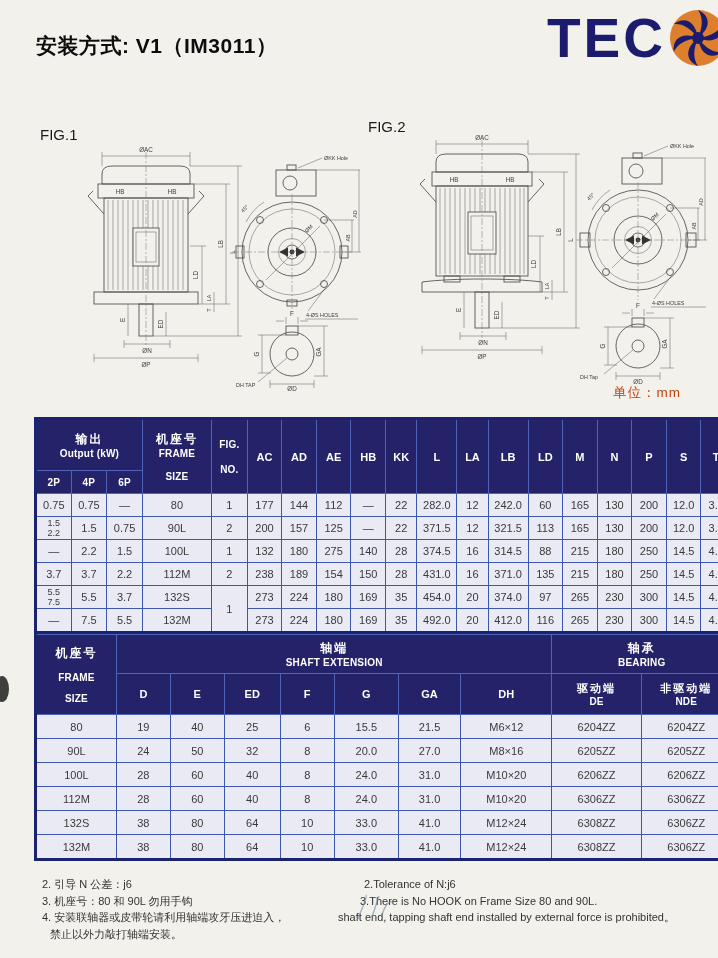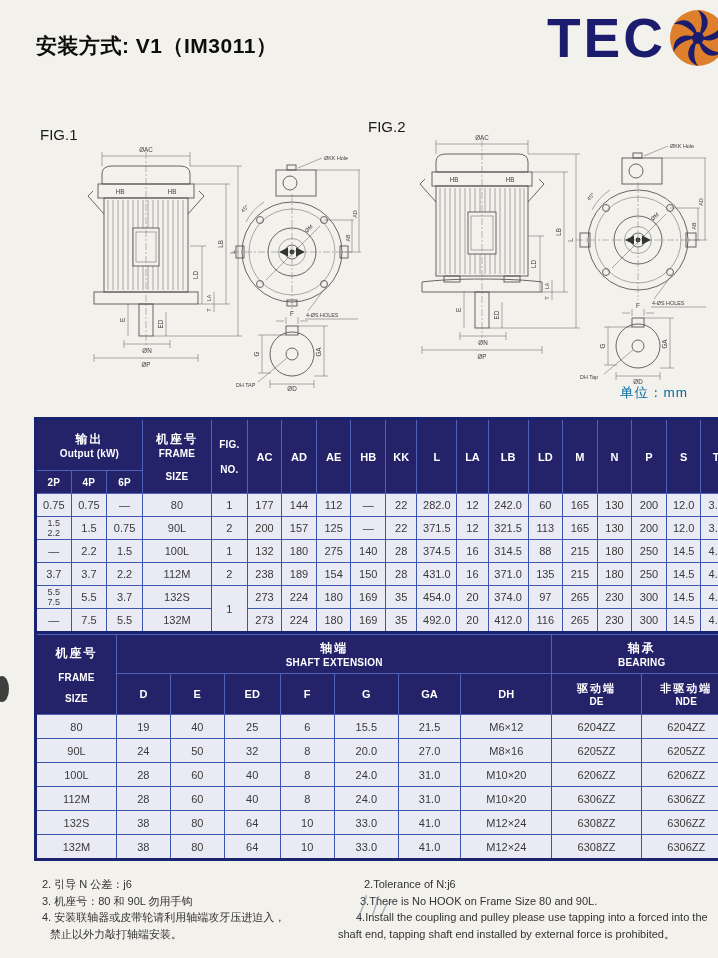--- a/index.html
+++ b/index.html
@@ -4,21 +4,21 @@
 <style>
   html,body{margin:0;padding:0;}
   body{width:718px;height:958px;position:relative;overflow:hidden;
        background:#f3f1ec;font-family:"Liberation Sans",sans-serif;color:#222;}
   .abs{position:absolute;}
   
   .page-title{left:36px;top:32px;font-size:21px;font-weight:bold;color:#0d0d0d;letter-spacing:.5px;}
   .logo{right:-10px;top:8px;display:flex;align-items:center;}
   .logo-text{font-size:55px;font-weight:800;color:#1c1c6e;letter-spacing:3px;line-height:1;}
   .fig-label{font-size:15px;color:#1a1a1a;}
-  .unit-label{right:30px;top:384px;font-size:13.5px;color:#0369a1;letter-spacing:1px;}
+  .unit-label{right:37px;top:384px;font-size:13.5px;color:#c2410c;letter-spacing:1px;}
   
   .fig svg{overflow:visible;}
   .fig text{font-family:"Liberation Sans",sans-serif;fill:#3d3d3d;}
   .fig .ln{stroke:#555;fill:none;stroke-width:.9;}
   .fig .thin{stroke:#666;fill:none;stroke-width:.55;}
   .fig .cl{stroke:#777;fill:none;stroke-width:.5;stroke-dasharray:7 2 2 2;}
   .fig .fill{fill:#333;stroke:none;}
   .t6{font-size:6.3px;} .t5{font-size:5.4px;}
   
   #tables{left:34px;top:417px;width:700px;}
@@ -615,21 +615,20 @@
 <div class="abs" id="notes">
   <div class="col-cn">
     <div class="ind1">2. 引导 N 公差：j6</div>
     <div class="ind1">3. 机座号：80 和 90L 勿用手钩</div>
     <div class="ind1">4. 安装联轴器或皮带轮请利用轴端攻牙压进迫入，</div>
     <div class="ind2">禁止以外力敲打轴端安装。</div>
   </div>
   <div class="col-en">
     <div class="eind1">2.Tolerance of N:j6</div>
     <div class="eind2">3.There is No HOOK on Frame Size 80 and 90L.</div>
-    <div class="eind3">4.Install the coupling and pulley please use tapping into a forced into the</div>
     <div class="eind4">shaft end, tapping shaft end installed by external force is prohibited。</div>
   </div>
 </div>
 
 <div class="abs edge-blob"></div>
 <svg class="abs pen-mark" width="46" height="30" viewBox="0 0 46 30">
   <path d="M6,26 C10,14 16,4 14,2 M20,24 L27,3 M30,22 C33,12 38,6 41,10" stroke="#7085a3" stroke-width="1.4" fill="none"></path>
 </svg>
 
 </body></html>

